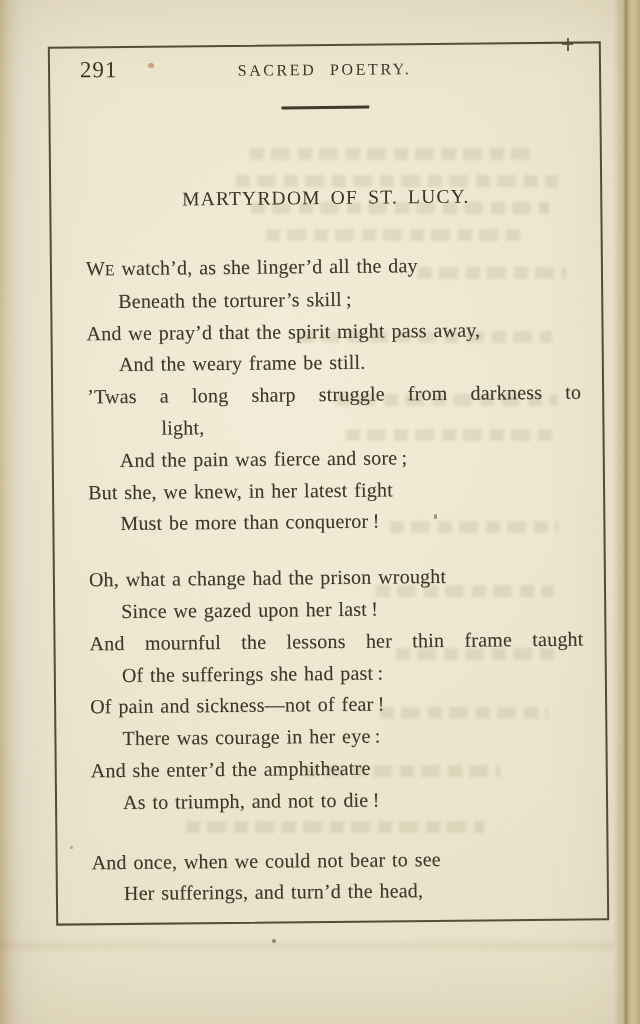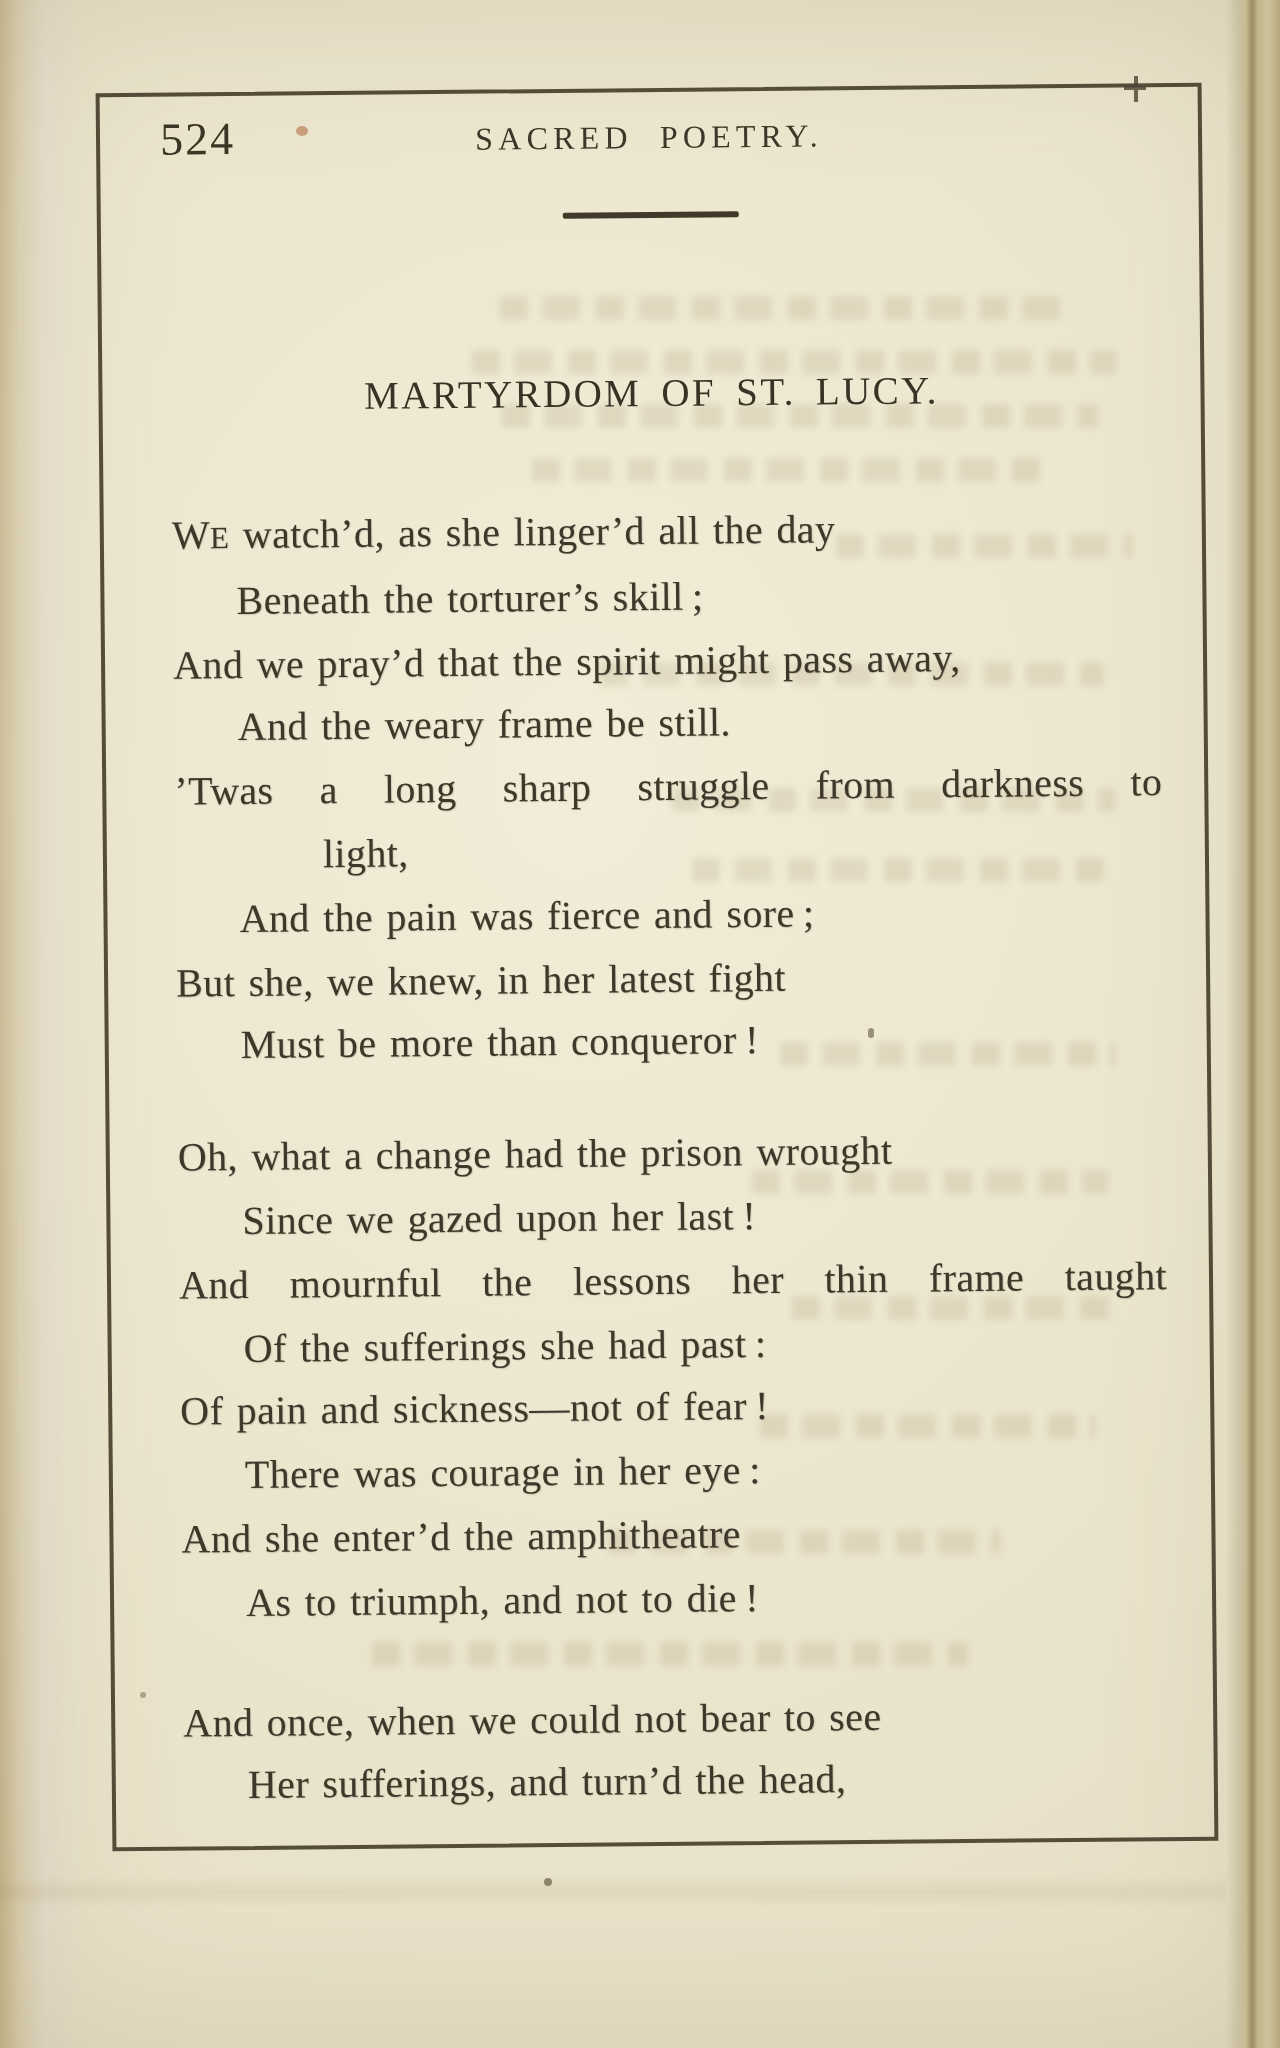--- a/index.html
+++ b/index.html
@@ -100,21 +100,21 @@
   <div class="ghost" style="left:390px;top:521px;width:168px;"></div>
   <div class="ghost" style="left:376px;top:585px;width:178px;"></div>
   <div class="ghost" style="left:396px;top:648px;width:158px;"></div>
   <div class="ghost" style="left:380px;top:707px;width:168px;"></div>
   <div class="ghost" style="left:304px;top:765px;width:196px;"></div>
   <div class="ghost" style="left:186px;top:821px;width:298px;"></div>
 
   <div class="crease"></div>
 
   <div class="frame">
-    <div class="page-number">524</div>
+    <div class="page-number">291</div>
     <div class="running-head">SACRED POETRY.</div>
     <div class="divider"></div>
     <div class="poem-title">MARTYRDOM OF ST. LUCY.</div>
 
     <div class="poem">
       <div class="line ind0"><span class="lead">W</span><span class="lead-sc">E</span><span> watch’d, as she linger’d all the day</span></div>
       <div class="line ind1">Beneath the torturer’s skill ;</div>
       <div class="line ind0">And we pray’d that the spirit might pass away,</div>
       <div class="line ind1">And the weary frame be still.</div>
       <div class="line ind0 stretch">’Twas a long sharp struggle from darkness to</div>

